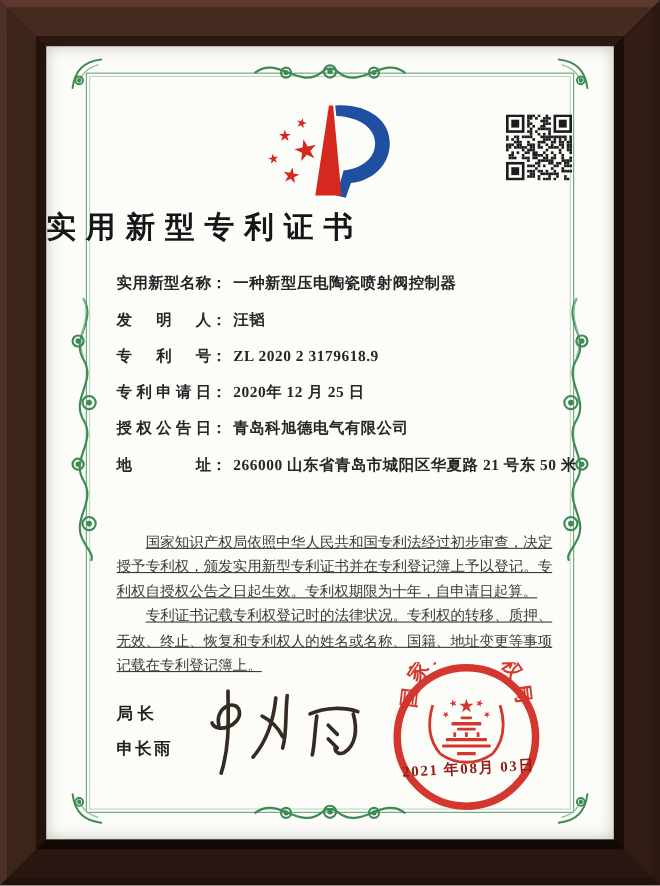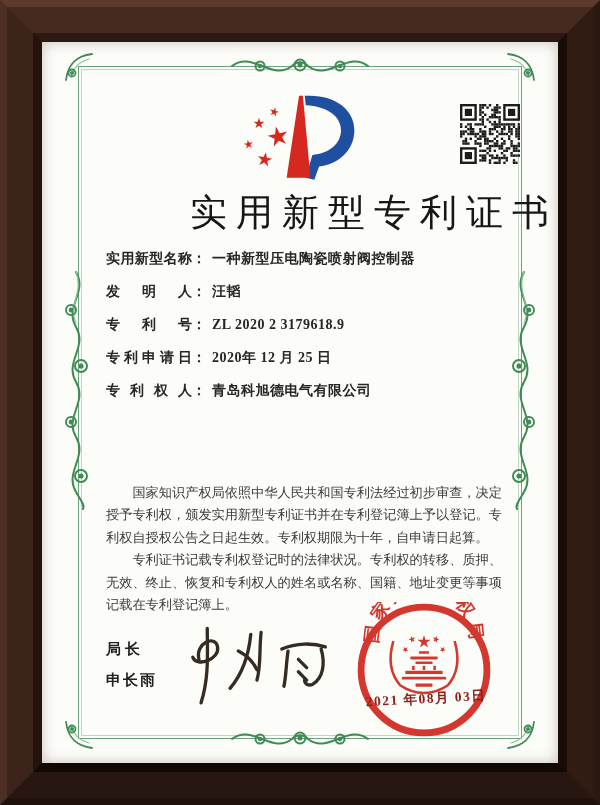--- a/index.html
+++ b/index.html
@@ -27,34 +27,34 @@
 
   
   .orn { position:absolute; pointer-events:none; }
   .orn svg { display:block; width:100%; height:100%; }
 
   
   .cert-no { position:absolute; left:64px; top:56px; font-size:15px;
     letter-spacing:3px; color:#2e2e2e; font-weight:600; }
   .logo { position:absolute; left:196px; top:50px; width:124px; height:92px; }
   .qr { position:absolute; left:418px; top:62px; width:60px; height:60px; }
-  .title { position:absolute; left:0; right:0; top:146px; text-align:right;
-    font-size:37px; font-weight:normal; letter-spacing:9px; color:#161616; }
+  .title { position:absolute; left:0; right:0; top:146px; text-align:left;
+    font-size:27px; font-weight:bold; letter-spacing:9px; color:#161616; }
 
   .fields { position:absolute; left:64px; right:52px; top:207px; font-size:14px;
     color:#262626; font-weight:600; }
   .frow { height:33px; line-height:20px; white-space:nowrap; }
   .flabel { display:inline-block; width:86px; text-align:justify;
     text-align-last:justify; vertical-align:top; }
   .fcolon { display:inline-block; margin-right:6px; }
   .fvalue { letter-spacing:0.5px;margin-top:40px; }
   .grant-pair2 { display:inline-block; margin-left:36px; }
 
   .paras { position:absolute; left:64px; right:56px; top:440px; font-size:13.2px;
-    line-height:22.4px; color:#3a3a3a; text-align:justify; }
+    line-height:22.4px; color:#3a3a3a; text-align:justify;text-decoration:underline; }
   .paras p { text-indent:2em; }
 
   .sig-title { position:absolute; left:64px; top:598px; font-size:15px;
     font-weight:700; letter-spacing:4px; color:#222; }
   .sig-name { position:absolute; left:64px; top:629px; font-size:15px;
     font-weight:700; letter-spacing:2px; color:#222; }
   .signature { position:absolute; left:128px; top:578px; width:176px; height:88px; }
 
   .seal { position:absolute; left:314px; top:560px; width:136px; height:136px;
     opacity:0.93; }
@@ -403,21 +403,24 @@
       <div class="frow">
         <span class="flabel">发明人</span><span class="fcolon">：</span><span class="fvalue">汪韬</span>
       </div>
       <div class="frow">
         <span class="flabel">专利号</span><span class="fcolon">：</span><span class="fvalue">ZL 2020 2 3179618.9</span>
       </div>
       <div class="frow">
         <span class="flabel">专利申请日</span><span class="fcolon">：</span><span class="fvalue">2020年 12 月 25 日</span>
       </div>
       <div class="frow">
-        <span class="flabel">专利权人</span><span class="fcolon">：</span><span class="fvalue">青岛科旭德电气有限公司</span>
+        <span class="flabel">授权公告日</span><span class="fcolon">：</span><span class="fvalue">青岛科旭德电气有限公司</span>
+      </div>
+      <div class="frow">
+        <span class="flabel">地址</span><span class="fcolon">：</span><span class="fvalue">266000 山东省青岛市城阳区华夏路 21 号东 50 米</span>
       </div>
     </div>
 
     <div class="paras">
       <p>国家知识产权局依照中华人民共和国专利法经过初步审查，决定授予专利权，颁发实用新型专利证书并在专利登记簿上予以登记。专利权自授权公告之日起生效。专利权期限为十年，自申请日起算。</p>
       <p>专利证书记载专利权登记时的法律状况。专利权的转移、质押、无效、终止、恢复和专利权人的姓名或名称、国籍、地址变更等事项记载在专利登记簿上。</p>
     </div>
 
     <div class="sig-title">局长</div>
     <div class="sig-name">申长雨</div>

